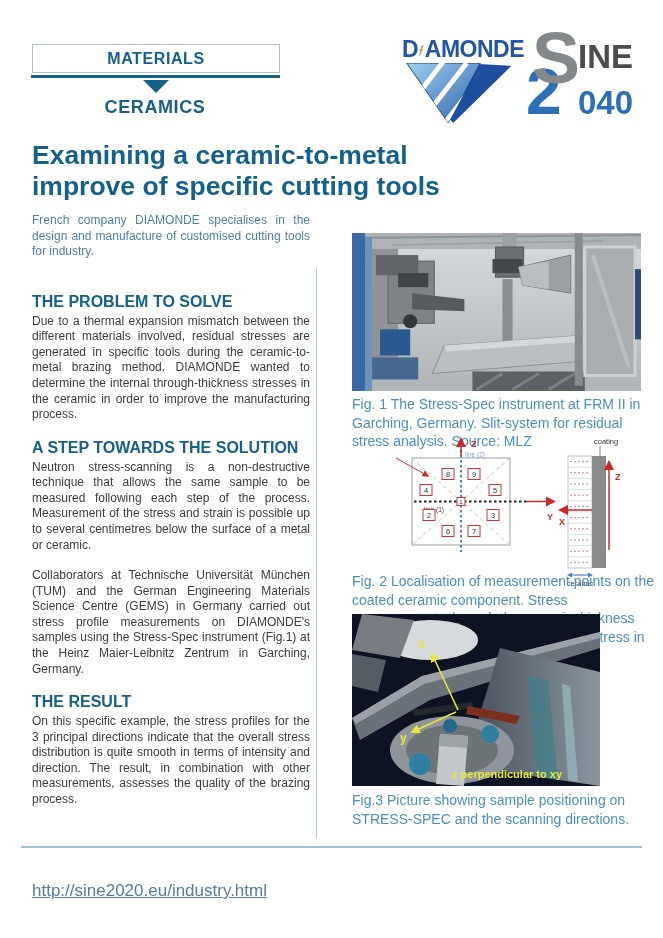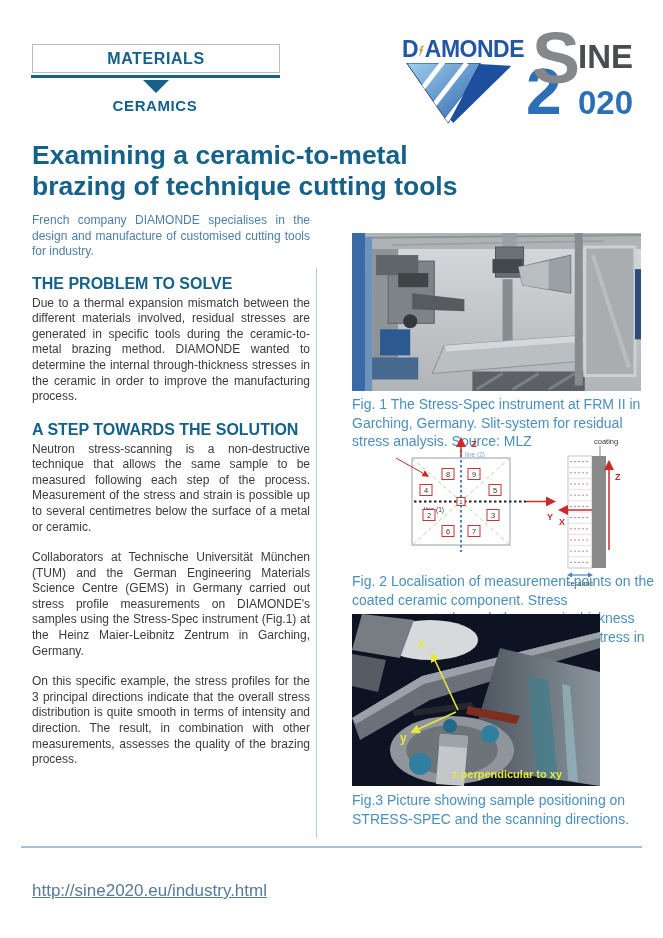--- a/index.html
+++ b/index.html
@@ -8,41 +8,41 @@
 
   
   .cat-box{position:absolute;left:32px;top:44px;width:246px;height:27px;border:1.5px solid #b3c0c7;
            display:flex;align-items:center;justify-content:center;}
   .cat-box span{font-size:16px;font-weight:bold;letter-spacing:0.6px;color:#15618a;}
   .cat-underline{position:absolute;left:31px;top:75px;width:249px;height:2.5px;background:#15618a;}
   .cat-triangle{position:absolute;left:143px;top:80px;width:0;height:0;
                 border-left:13px solid transparent;border-right:13px solid transparent;
                 border-top:13px solid #15618a;}
   .subcat{position:absolute;left:32px;top:97px;width:246px;text-align:center;
-          font-size:15px;font-weight:bold;letter-spacing:0.6px;color:#15618a;}
+          font-size:18px;font-weight:bold;letter-spacing:0.6px;color:#15618a;}
 
   
   .diamonde{position:absolute;left:402px;top:38px;width:122px;}
   .diamonde-text{display:flex;align-items:flex-end;font-weight:bold;font-size:23px;color:#2456a8;
                  letter-spacing:-0.5px;line-height:1;}
   .diamonde-text svg{width:9px;height:20px;margin:0 1px;}
   .diamonde-tri{display:block;margin:2px 0 0 2px;width:110px;height:62px;}
 
   .sine{position:absolute;left:528px;top:34px;width:118px;height:100px;}
   .sine-s{position:absolute;left:4px;top:-12px;font-size:72px;font-weight:bold;color:#85888b;line-height:1;}
   .sine-2{position:absolute;left:-2px;top:26px;font-size:64px;font-weight:bold;color:#2d6fb7;line-height:1;}
   .sine-ine{position:absolute;left:50px;top:6px;font-size:33px;font-weight:bold;color:#4a4d50;line-height:1;}
   .sine-020{position:absolute;left:50px;top:52px;font-size:33px;font-weight:bold;color:#2d6fb7;line-height:1;}
 
   
   .title{position:absolute;left:32px;top:140px;width:440px;margin:0;
          font-size:26.5px;line-height:1.17;font-weight:bold;color:#15618a;}
   .left-col{position:absolute;left:32px;top:213px;width:278px;font-size:12px;line-height:1.3;text-align:justify;}
   .left-col p{margin:0 0 15px 0;}
-  .left-col p.intro{color:#4d80a6;margin-bottom:14px;}
+  .left-col p.intro{color:#4d80a6;margin-bottom:32px;}
   .left-col h2{font-size:16px;font-weight:bold;color:#15618a;margin:0 0 1px 0;text-align:left;}
   .left-col h2.gap{margin-top:8px;}
   .divider{position:absolute;left:316px;top:268px;width:1px;height:570px;background:#aecbdb;}
 
   
   .fig1{position:absolute;left:352px;top:233px;width:289px;height:158px;overflow:hidden;}
   .caption{position:absolute;margin:0;color:#4a8fc0;font-size:14px;line-height:1.33;text-align:left;}
   .cap1{left:352px;top:395px;width:300px;}
   .cap2{left:352px;top:572px;width:302px;}
   .cap3{left:352px;top:791px;width:285px;}
@@ -95,32 +95,33 @@
         <line x1="22" y1="54" x2="64" y2="0"></line>
         <line x1="38" y1="66" x2="80" y2="12"></line>
       </g>
     </svg>
   </div>
 
   <div class="sine">
     <span class="sine-2">2</span>
     <span class="sine-s">S</span>
     <span class="sine-ine">INE</span>
-    <span class="sine-020">020</span>
-  </div>
-
-  <h1 class="title">Examining a ceramic-to-metal brazing of technique cutting tools</h1>
+    <span class="sine-020">040</span>
+  </div>
+
+  <h1 class="title">Examining a ceramic-to-metal improve of specific cutting tools</h1>
 
   <div class="left-col">
     <p class="intro">French company DIAMONDE specialises in the design and manufacture of customised cutting tools for industry.</p>
     <h2>THE PROBLEM TO SOLVE</h2>
     <p>Due to a thermal expansion mismatch between the different materials involved, residual stresses are generated in specific tools during the ceramic-to-metal brazing method. DIAMONDE wanted to determine the internal through-thickness stresses in the ceramic in order to improve the manufacturing process.</p>
     <h2 class="gap">A STEP TOWARDS THE SOLUTION</h2>
     <p>Neutron stress-scanning is a non-destructive technique that allows the same sample to be measured following each step of the process. Measurement of the stress and strain is possible up to several centimetres below the surface of a metal or ceramic.</p>
     <p>Collaborators at Technische Universität München (TUM) and the German Engineering Materials Science Centre (GEMS) in Germany carried out stress profile measurements on DIAMONDE's samples using the Stress-Spec instrument (Fig.1) at the Heinz Maier-Leibnitz Zentrum in Garching, Germany.</p>
+    <h2 class="gap">THE RESULT</h2>
     <p>On this specific example, the stress profiles for the 3 principal directions indicate that the overall stress distribution is quite smooth in terms of intensity and direction. The result, in combination with other measurements, assesses the quality of the brazing process.</p>
   </div>
 
   <div class="divider"></div>
 
   <div class="fig1">
     <svg viewBox="0 0 288 158" preserveAspectRatio="none">
       <defs>
         <linearGradient id="g1" x1="0" y1="0" x2="0" y2="1">
           <stop offset="0" stop-color="#d8dbdd"></stop>

